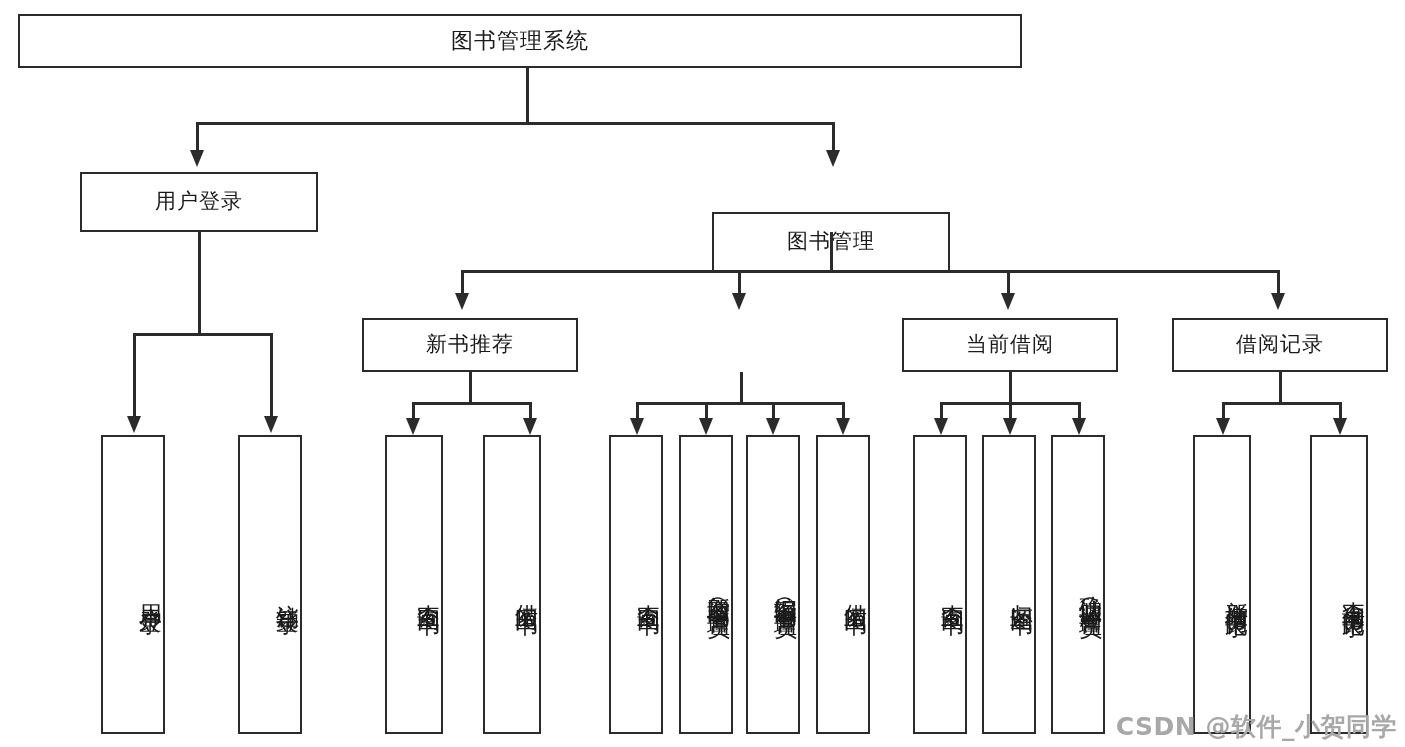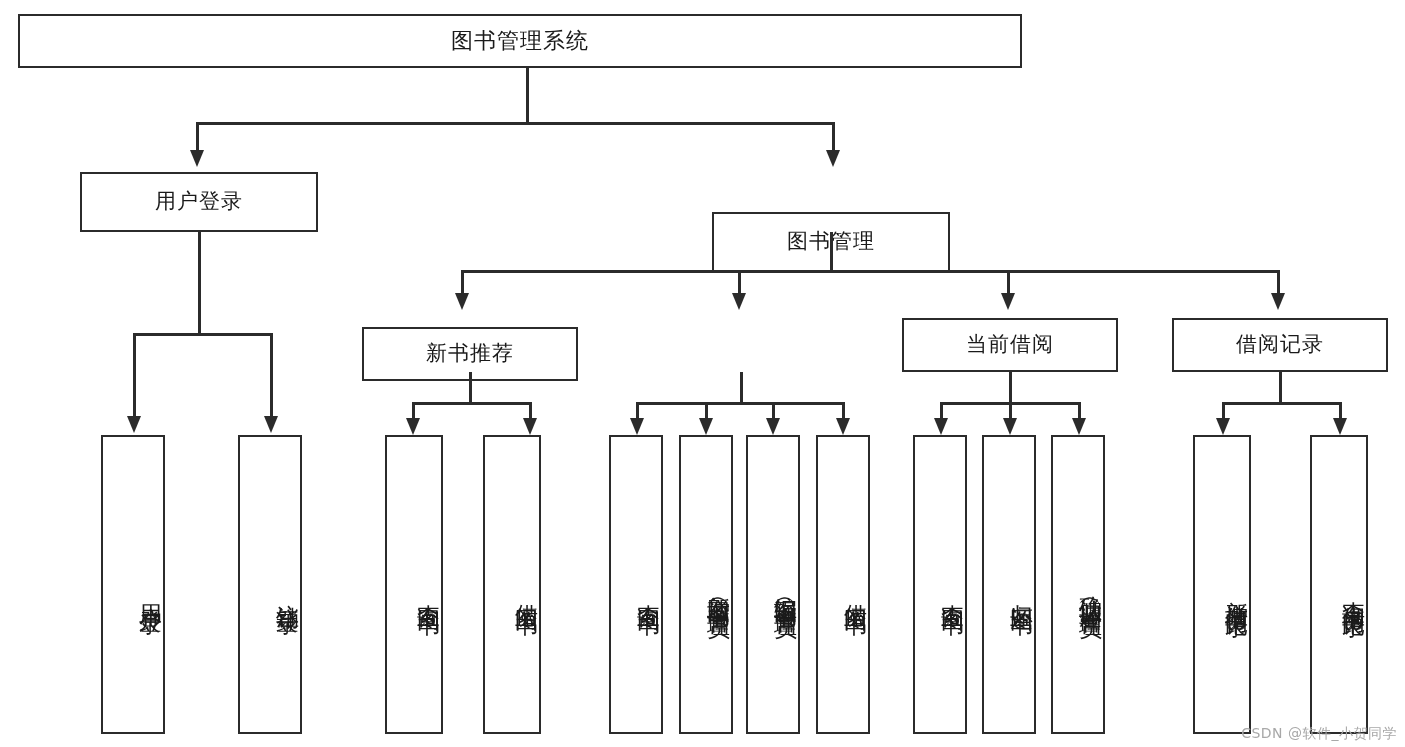--- a/index.html
+++ b/index.html
@@ -62,25 +62,26 @@
     width:0;height:0;
     border-left:7px solid transparent;
     border-right:7px solid transparent;
     border-top:17px solid #2b2b2b;
   }
   
   #watermark{
     position:absolute;
     right:8px;
     bottom:4px;
-    font-size:14px;
+    font-size:25px;
     color:#a8a8a8;
     letter-spacing:0.5px;
     white-space:nowrap;
     pointer-events:none;
+    font-weight:bold;
   }
 </style>
 </head>
 <body>
 
 <div id="canvas">
 
   <div class="node node-h" id="n-root" style="left:18px;top:14px;width:1004px;height:54px;">
     <span class="lbl">图书管理系统</span>
   </div>
@@ -113,21 +114,21 @@
   <div class="hline" style="left:461px;top:270px;width:818px;"></div>
   <div class="vline" style="left:461px;top:270px;height:25px;"></div>
   <div class="arrow" style="left:455px;top:293px;"></div>
   <div class="vline" style="left:738px;top:270px;height:25px;"></div>
   <div class="arrow" style="left:732px;top:293px;"></div>
   <div class="vline" style="left:1007px;top:270px;height:25px;"></div>
   <div class="arrow" style="left:1001px;top:293px;"></div>
   <div class="vline" style="left:1277px;top:270px;height:25px;"></div>
   <div class="arrow" style="left:1271px;top:293px;"></div>
 
-  <div class="node node-h" id="n-new-book-rec" style="left:362px;top:318px;width:216px;height:54px;margin-top:9px;">
+  <div class="node node-h" id="n-new-book-rec" style="left:362px;top:318px;width:216px;height:54px;">
     <span class="lbl">新书推荐</span>
   </div>
   <div class="node node-h" id="n-borrow-record" style="left:1172px;top:318px;width:216px;height:54px;">
     <span class="lbl">借阅记录</span>
   </div>
   <div class="node node-h" id="n-current-borrow" style="left:902px;top:318px;width:216px;height:54px;">
     <span class="lbl">当前借阅</span>
   </div>
 
   <div class="vline" style="left:469px;top:372px;height:32px;"></div>

